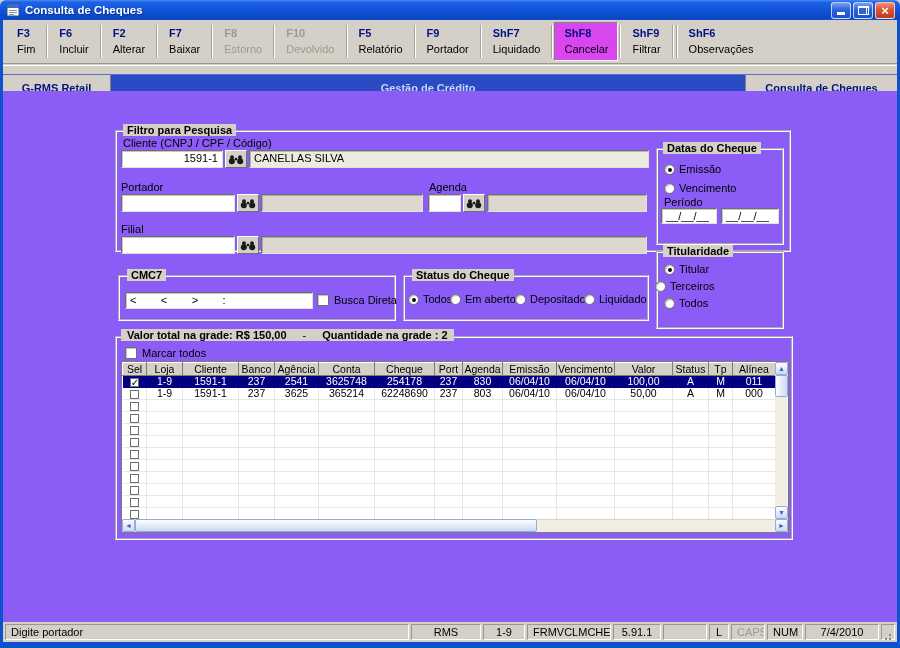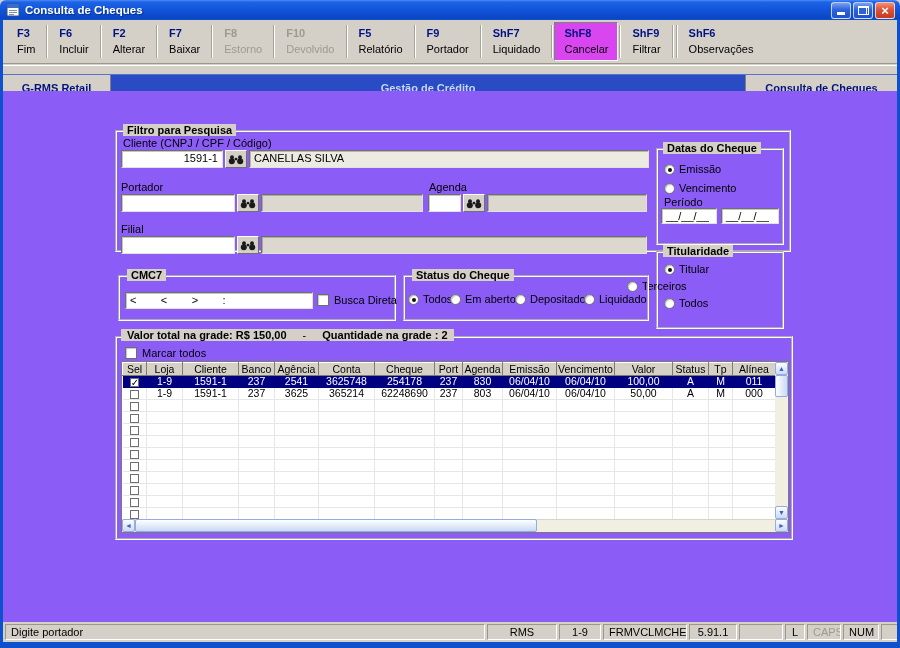--- a/index.html
+++ b/index.html
@@ -257,21 +257,21 @@
     <span class="lbl" style="left:661px;top:105px">Período</span>
     <div class="field" style="left:658px;top:117px;width:56px;height:16px">__/__/__</div>
     <div class="field" style="left:718px;top:117px;width:58px;height:16px">__/__/__</div>
 
     <div class="gbox" style="left:653px;top:160px;width:128px;height:78px"></div>
     <span class="glegend" style="left:660px;top:154px">Titularidade</span>
     <div class="radio-row" style="left:661px;top:172px">
       <span class="rdot on"></span>
         <span>Titular</span>
     </div>
-    <div class="radio-row" style="left:624px;top:189px">
+    <div class="radio-row" style="left:652px;top:189px">
       <span class="rdot"></span>
         <span>Terceiros</span>
     </div>
     <div class="radio-row" style="left:661px;top:206px">
       <span class="rdot"></span>
         <span>Todos</span>
     </div>
 
     <div class="gbox" style="left:115px;top:184px;width:278px;height:46px"></div>
     <span class="glegend" style="left:124px;top:178px">CMC7</span>
@@ -575,21 +575,21 @@
       <div class="hscroll">
         <div class="sbtn" style="left:0;top:-1px">◄</div>
         <div class="hthumb" style="top:-1px"></div>
         <div class="sbtn" style="right:0;top:-1px">►</div>
       </div>
     </div>
 
   </div>
 
   <div class="statusbar">
-    <div class="sbp" style="width:480px">Digite portador</div>
+    <div class="sbp" style="width:404px">Digite portador</div>
     <div class="sbp center" style="width:70px">RMS</div>
     <div class="sbp center" style="width:42px">1-9</div>
     <div class="sbp center" style="width:84px">FRMVCLMCHEQ</div>
     <div class="sbp center" style="width:48px">5.91.1</div>
     <div class="sbp center" style="width:44px"></div>
     <div class="sbp center" style="width:20px">L</div>
     <div class="sbp center dim" style="width:34px">CAPS</div>
     <div class="sbp center" style="width:36px">NUM</div>
     <div class="sbp center" style="width:74px">7/4/2010</div>
     <div class="grip"></div>

